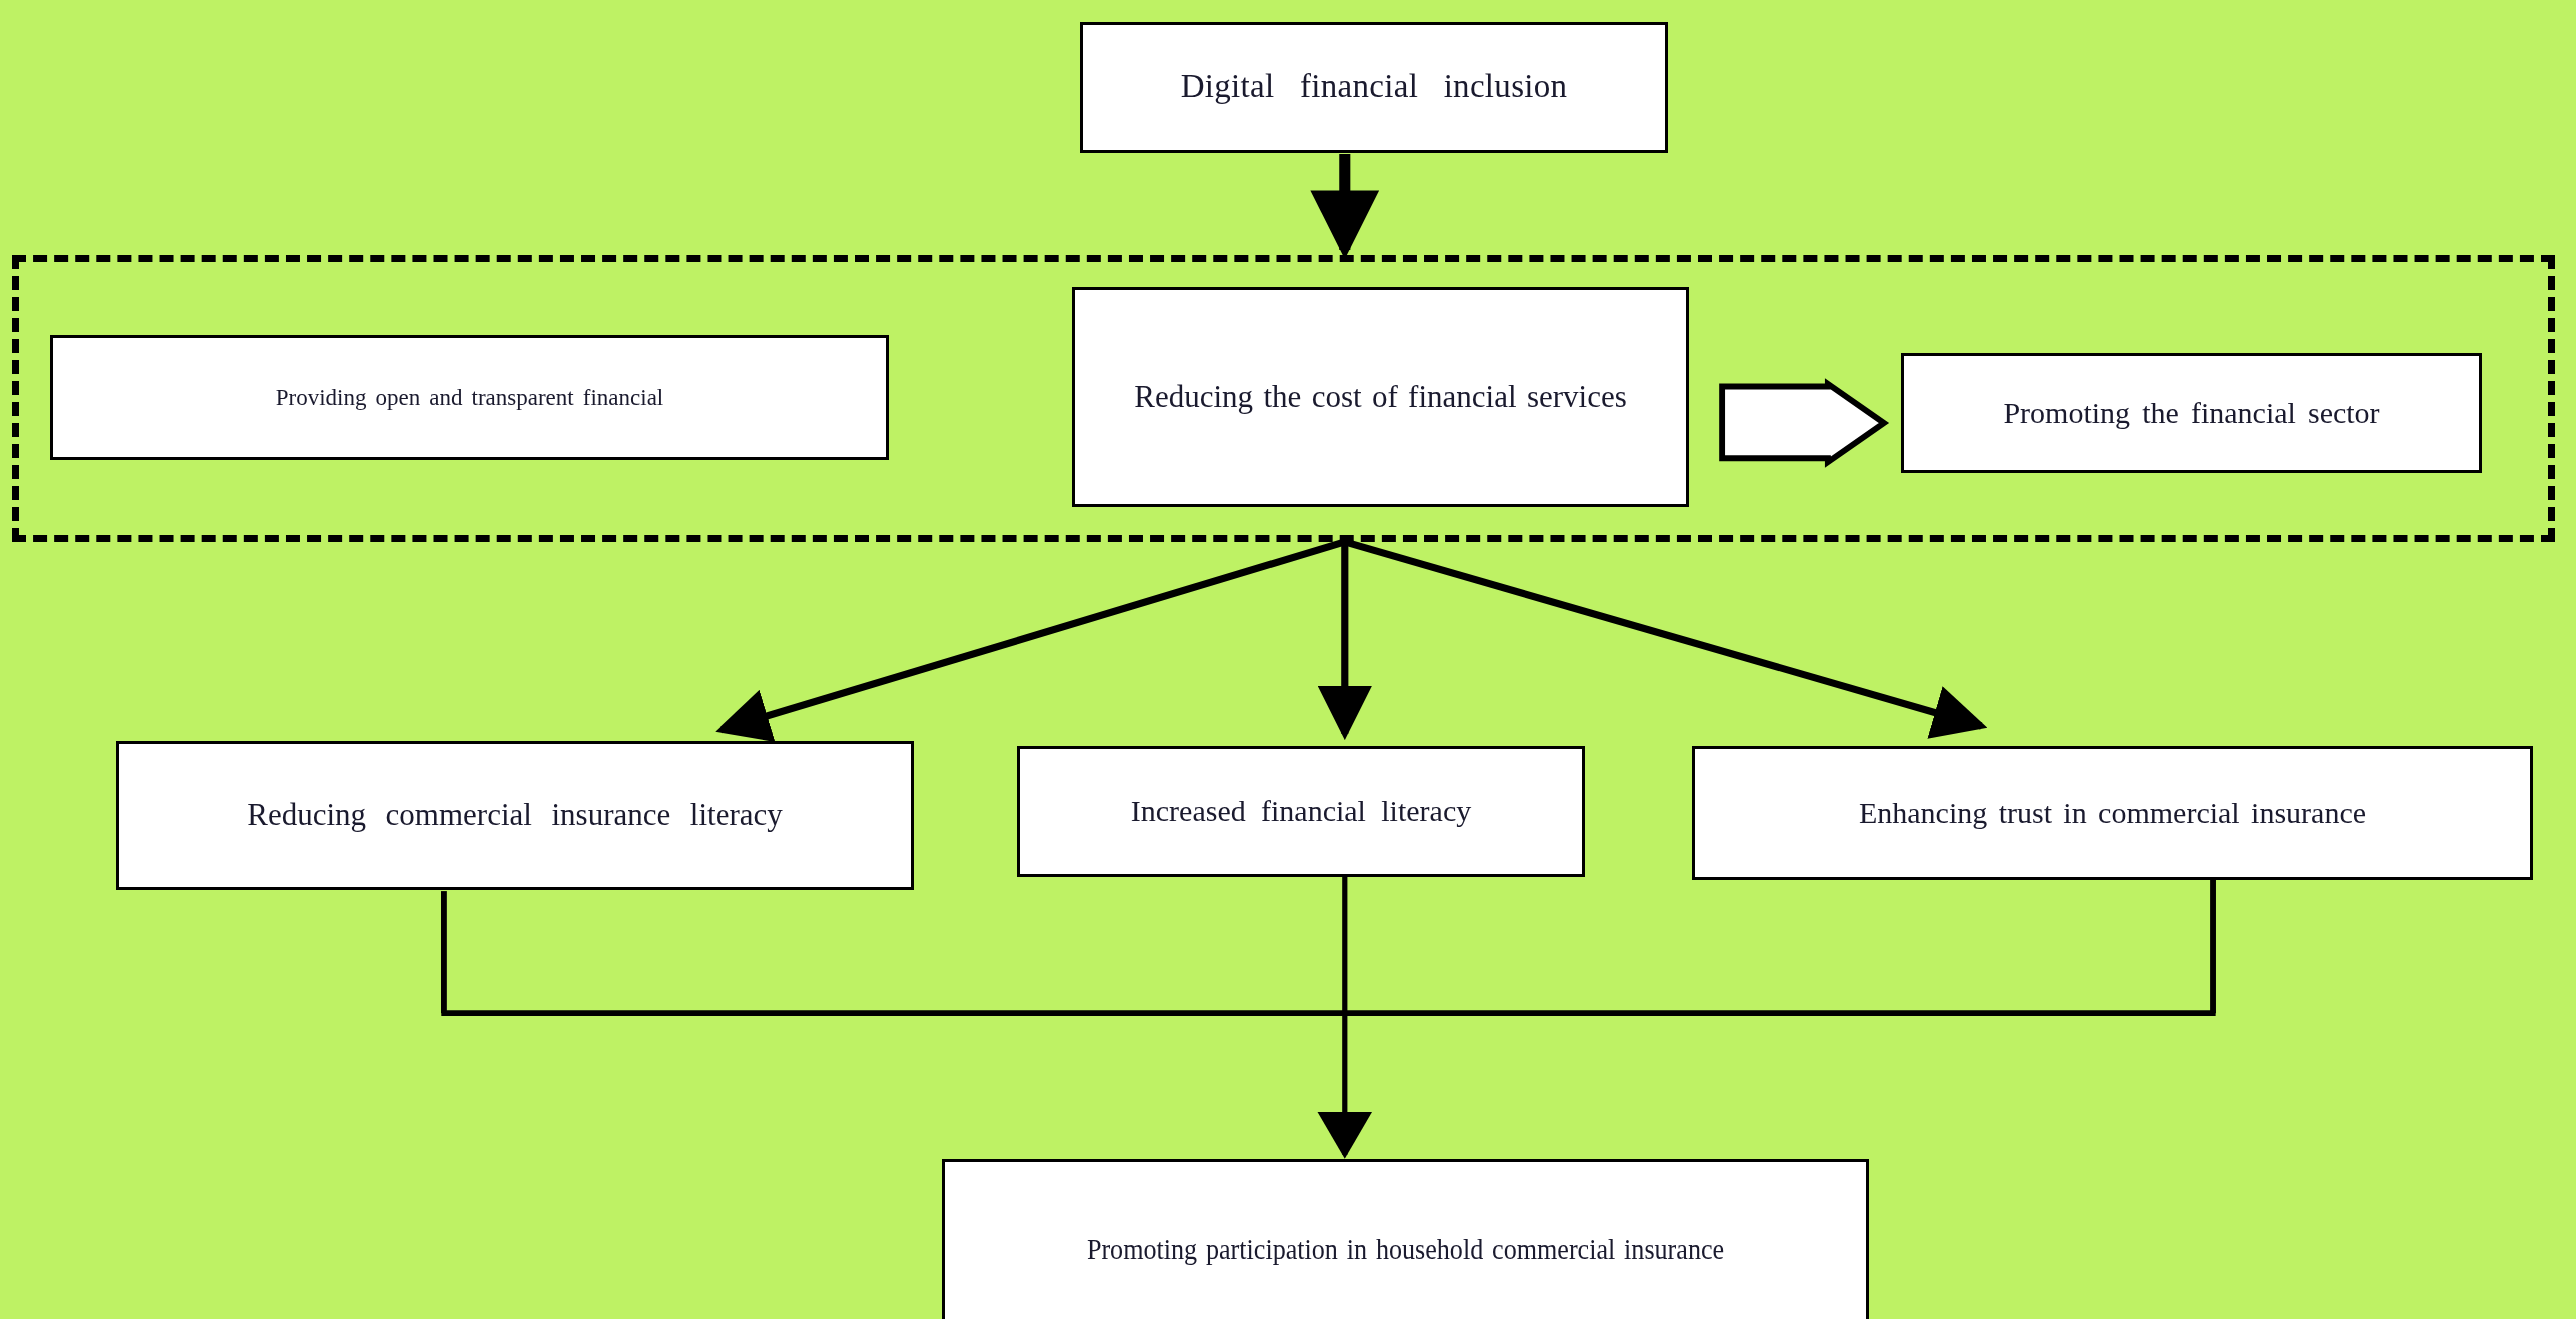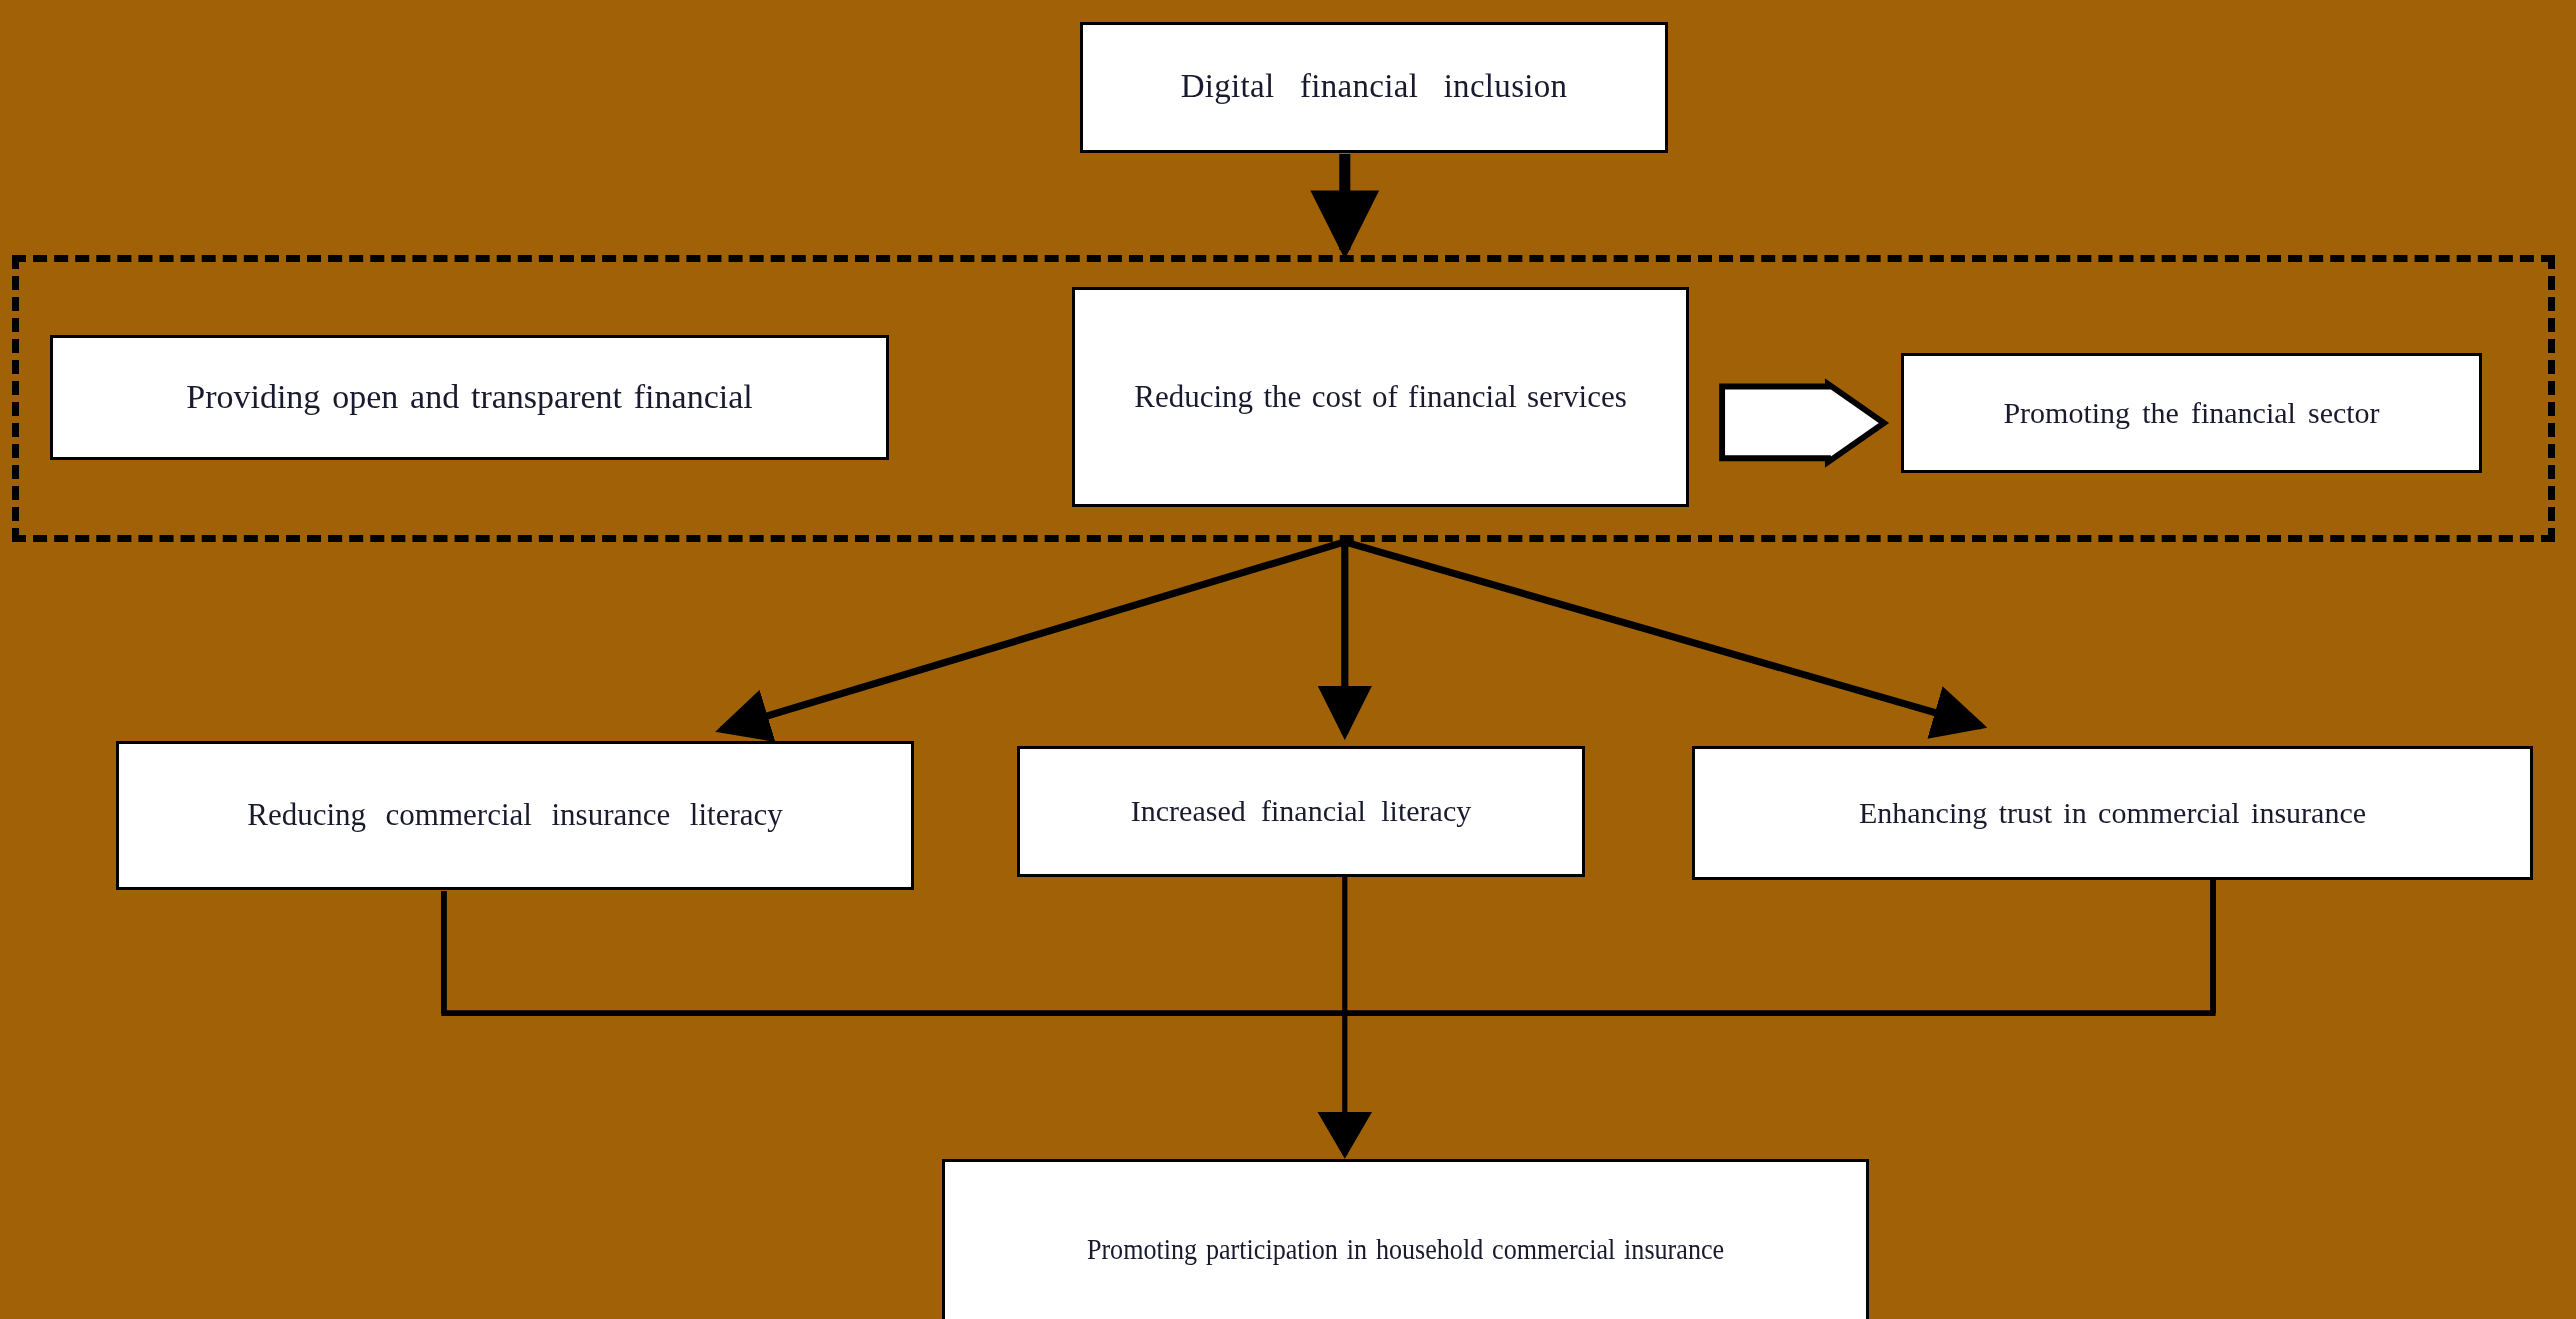--- a/index.html
+++ b/index.html
@@ -5,21 +5,21 @@
 <style>
   html, body {
     margin: 0;
     padding: 0;
     background: #ffffff;
   }
   #stage {
     position: relative;
     width: 2576px;
     height: 1320px;
-    background: #a16207;
+    background: #bef264;
     overflow: hidden;
     font-family: "Liberation Serif", "DejaVu Serif", serif;
   }
 
   
   .node {
     position: absolute;
     box-sizing: border-box;
     background: #ffffff;
     border: 3.3px solid #000000;
@@ -60,21 +60,21 @@
     line-height: 1.72;
     word-spacing: 2.6px;
   }
 
   #node-transparent {
     left: 50px; top: 335px;
     width: 839px; height: 125px;
     border-width: 3.9px;
   }
   #node-transparent .label {
-    font-size: 34px;
+    font-size: 23px;
     word-spacing: 3.3px;
   }
 
   #node-sector {
     left: 1901px; top: 353px;
     width: 581px; height: 120px;
     border-width: 3.9px;
   }
   #node-sector .label {
     font-size: 30px;

